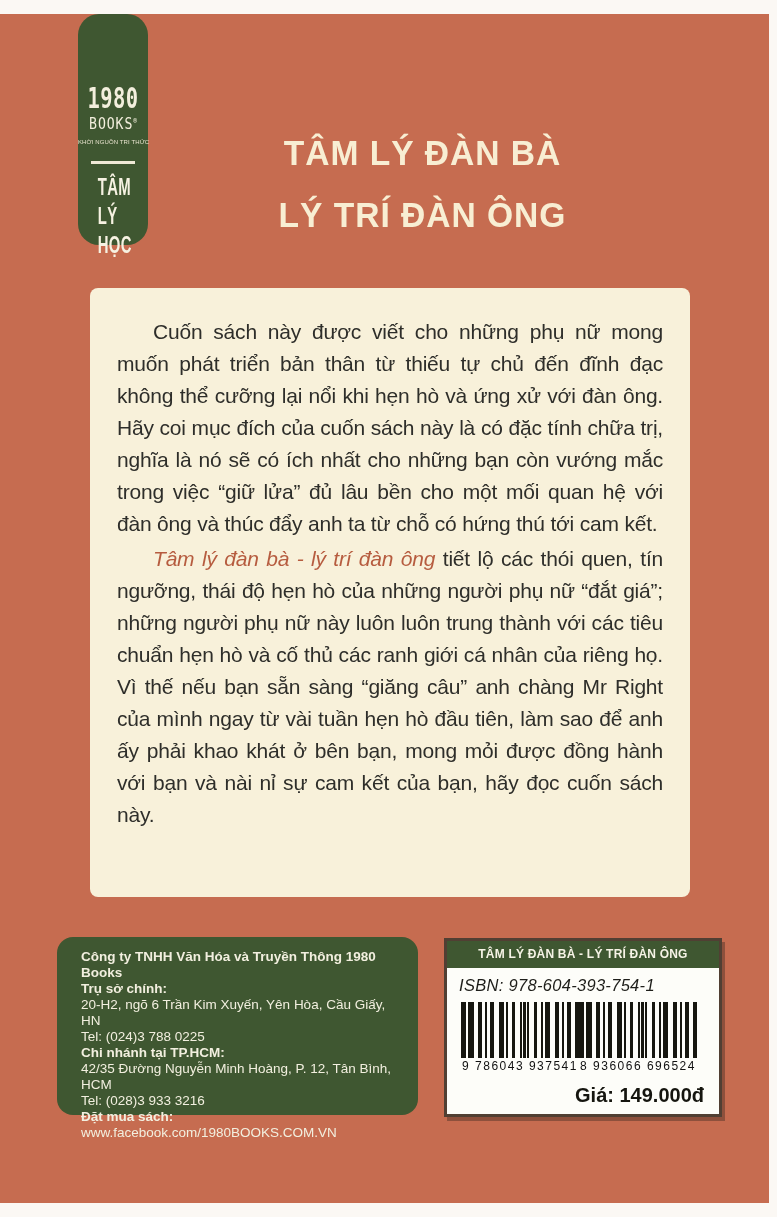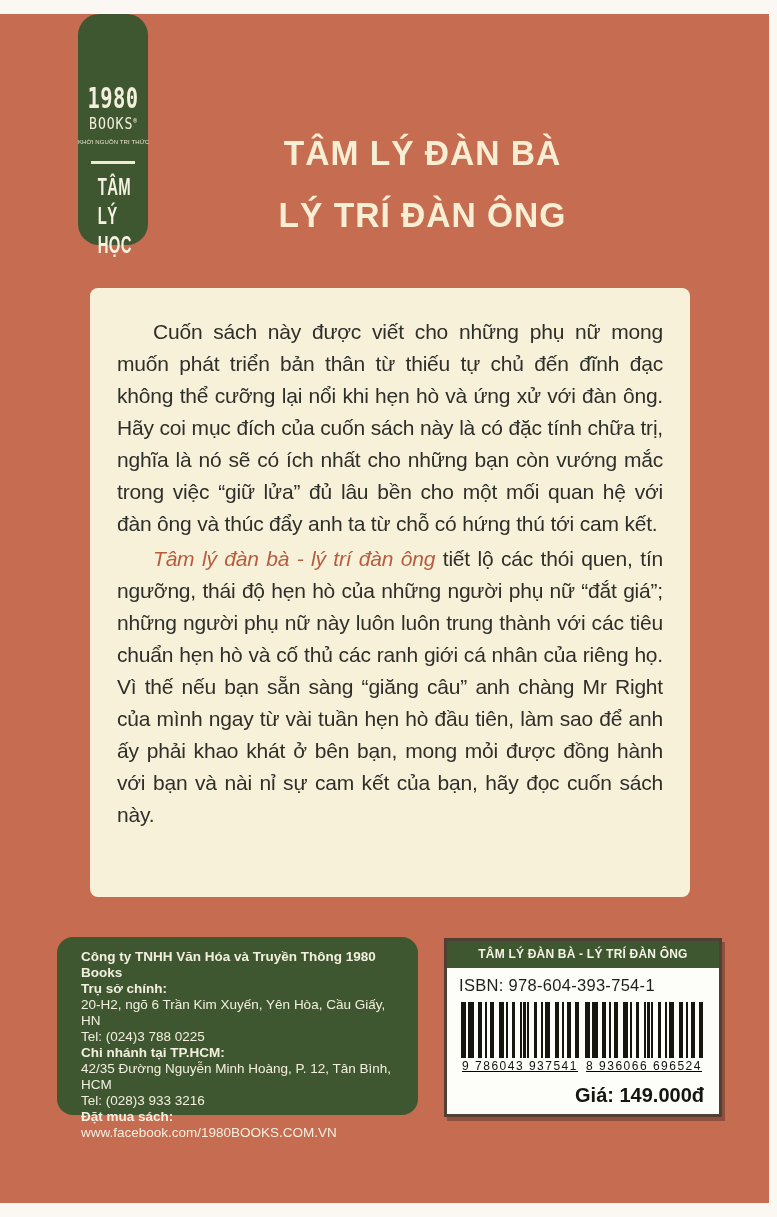--- a/index.html
+++ b/index.html
@@ -39,22 +39,22 @@
   .pub{position:absolute;left:57px;top:923px;width:361px;height:178px;background:#3f5731;
     border-radius:16px;box-sizing:border-box;padding:12px 15px 0 24px;
     color:#f2efdf;font-size:13.5px;line-height:16px;}
   .pub .b{font-weight:700;}
 
   
   .bc{position:absolute;left:444px;top:924px;width:278px;height:179px;background:#fdfdf9;
     border:3px solid #513f33;box-sizing:border-box;box-shadow:3px 4px 0 rgba(72,46,35,.45);}
   .bc-head{height:27px;line-height:27px;background:#3f5731;color:#f6f3e6;text-align:center;
     font-size:12px;font-weight:700;letter-spacing:.2px;white-space:nowrap;}
-  .bc-isbn{margin:8px 0 0 12px;font-size:16.5px;color:#1e1e1a;letter-spacing:.3px;}
-  .bc-row{display:flex;justify-content:space-between;padding:7px 16px 0 14px;text-decoration:underline;}
+  .bc-isbn{margin:8px 0 0 12px;font-size:16.5px;color:#1e1e1a;letter-spacing:.3px;font-style:italic;}
+  .bc-row{display:flex;justify-content:flex-start;padding:7px 16px 0 14px;}
   .bcode{width:118px;}
   .bars{height:56px;background-color:#fdfdf9;background-image:
     repeating-linear-gradient(90deg,#16160f 0 2px,transparent 2px 7px),
     repeating-linear-gradient(90deg,transparent 0 4px,#16160f 4px 7px,transparent 7px 11px),
     repeating-linear-gradient(90deg,transparent 0 9px,#16160f 9px 10px,transparent 10px 17px);
     border-left:3px solid #16160f;border-right:3px solid #16160f;box-sizing:border-box;}
   .digits{margin-top:1px;text-align:center;font-size:12px;letter-spacing:1.5px;color:#111;white-space:nowrap;}
   .bc-price{position:absolute;right:15px;bottom:7px;font-size:20px;font-weight:600;color:#15150f;}
 </style>
 </head>

